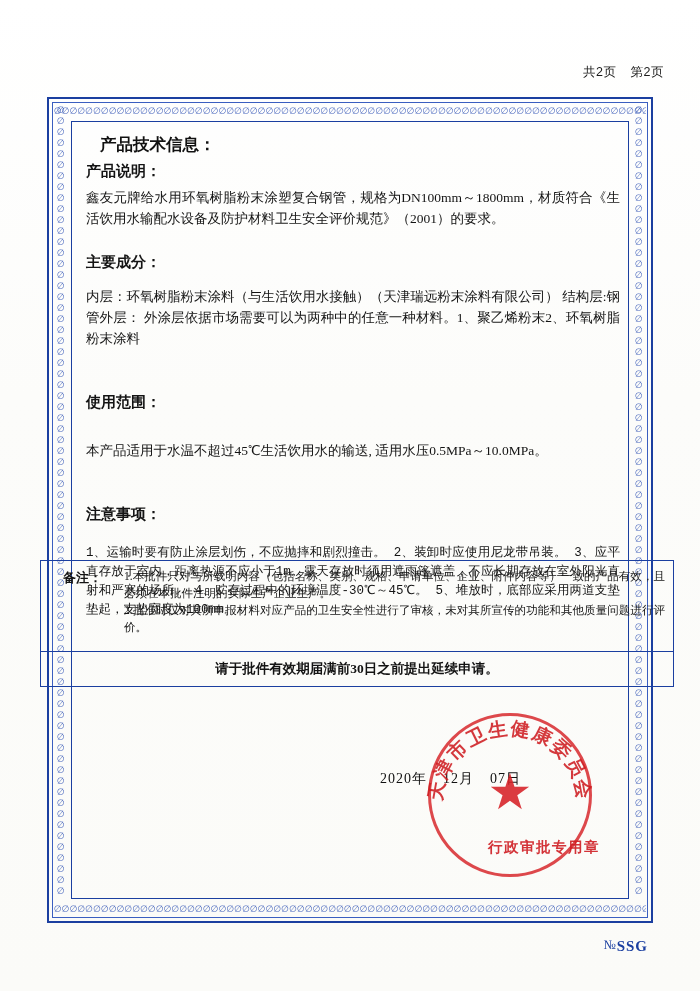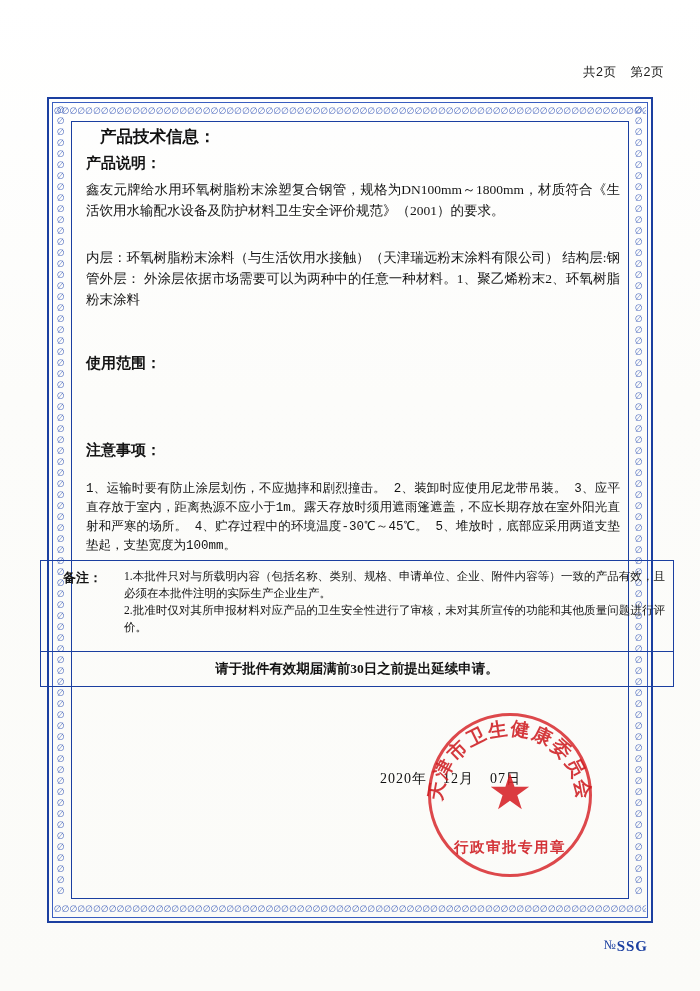--- a/index.html
+++ b/index.html
@@ -105,21 +105,21 @@
     width: 562px;
     height: 784px;
     box-sizing: border-box;
     padding: 8px 12px 0 16px;
   }
 
   .sec-title {
     font-size: 16.5px;
     font-weight: bold;
     color: #111;
-    margin: 0 0 2px 0;
+    margin: 8px 0 2px 0;
     font-family: "Liberation Serif", serif;
   }
   .sec-title.indent { margin-left: 14px; }
   .sub-title {
     font-size: 15px;
     font-weight: bold;
     margin: 6px 0 6px 0;
   }
   .para {
     font-size: 13.5px;
@@ -224,21 +224,21 @@
     font-family: "Liberation Serif", serif;
     font-size: 19px;
     font-weight: bold;
     letter-spacing: 2px;
   }
   .seal-bottom {
     position: absolute;
     left: 0;
     right: 0;
     bottom: 28px;
-    text-align: center;
+    text-align: right;
     color: rgba(206,28,33,0.9);
     font-size: 14.5px;
     font-weight: bold;
     letter-spacing: 1.5px;
     font-family: Liberation Serif, serif;
   }
 
   .footer-no {
     position: absolute;
     right: 52px;
@@ -269,26 +269,28 @@
     <div class="guilloche-side right">∅∅∅∅∅∅∅∅∅∅∅∅∅∅∅∅∅∅∅∅∅∅∅∅∅∅∅∅∅∅∅∅∅∅∅∅∅∅∅∅∅∅∅∅∅∅∅∅∅∅∅∅∅∅∅∅∅∅∅∅∅∅∅∅∅∅∅∅∅∅∅∅</div>
     <div class="frame-inner"></div>
   </div>
 
   <div class="content">
     <div class="sec-title indent">产品技术信息：</div>
     <div class="sub-title">产品说明：</div>
     <div class="para">鑫友元牌给水用环氧树脂粉末涂塑复合钢管，规格为DN100mm～1800mm，材质符合《生活饮用水输配水设备及防护材料卫生安全评价规范》（2001）的要求。</div>
 
     <div class="block-gap-md"></div>
+    <div class="sub-title">主要成分：</div>
     <div class="block-gap-sm"></div>
     <div class="para">内层：环氧树脂粉末涂料（与生活饮用水接触）（天津瑞远粉末涂料有限公司）  结构层:钢管外层：  外涂层依据市场需要可以为两种中的任意一种材料。1、聚乙烯粉末2、环氧树脂粉末涂料</div>
 
     <div class="block-gap-xl"></div>
     <div class="sub-title">使用范围：</div>
     <div class="block-gap-lg"></div>
+    <div class="para">本产品适用于水温不超过45℃生活饮用水的输送, 适用水压0.5MPa～10.0MPa。</div>
 
     <div class="block-gap-xl"></div>
     <div class="sub-title">注意事项：</div>
     <div class="block-gap-md"></div>
     <div class="notes-para">1、运输时要有防止涂层划伤，不应抛摔和剧烈撞击。  2、装卸时应使用尼龙带吊装。  3、应平直存放于室内，距离热源不应小于1m。露天存放时须用遮雨篷遮盖，不应长期存放在室外阳光直射和严寒的场所。  4、贮存过程中的环境温度-30℃～45℃。  5、堆放时，底部应采用两道支垫垫起，支垫宽度为100mm。</div>
   </div>
 
   <div class="remark-box">
     <div class="remark-row">
       <div class="remark-label">备注：</div>

